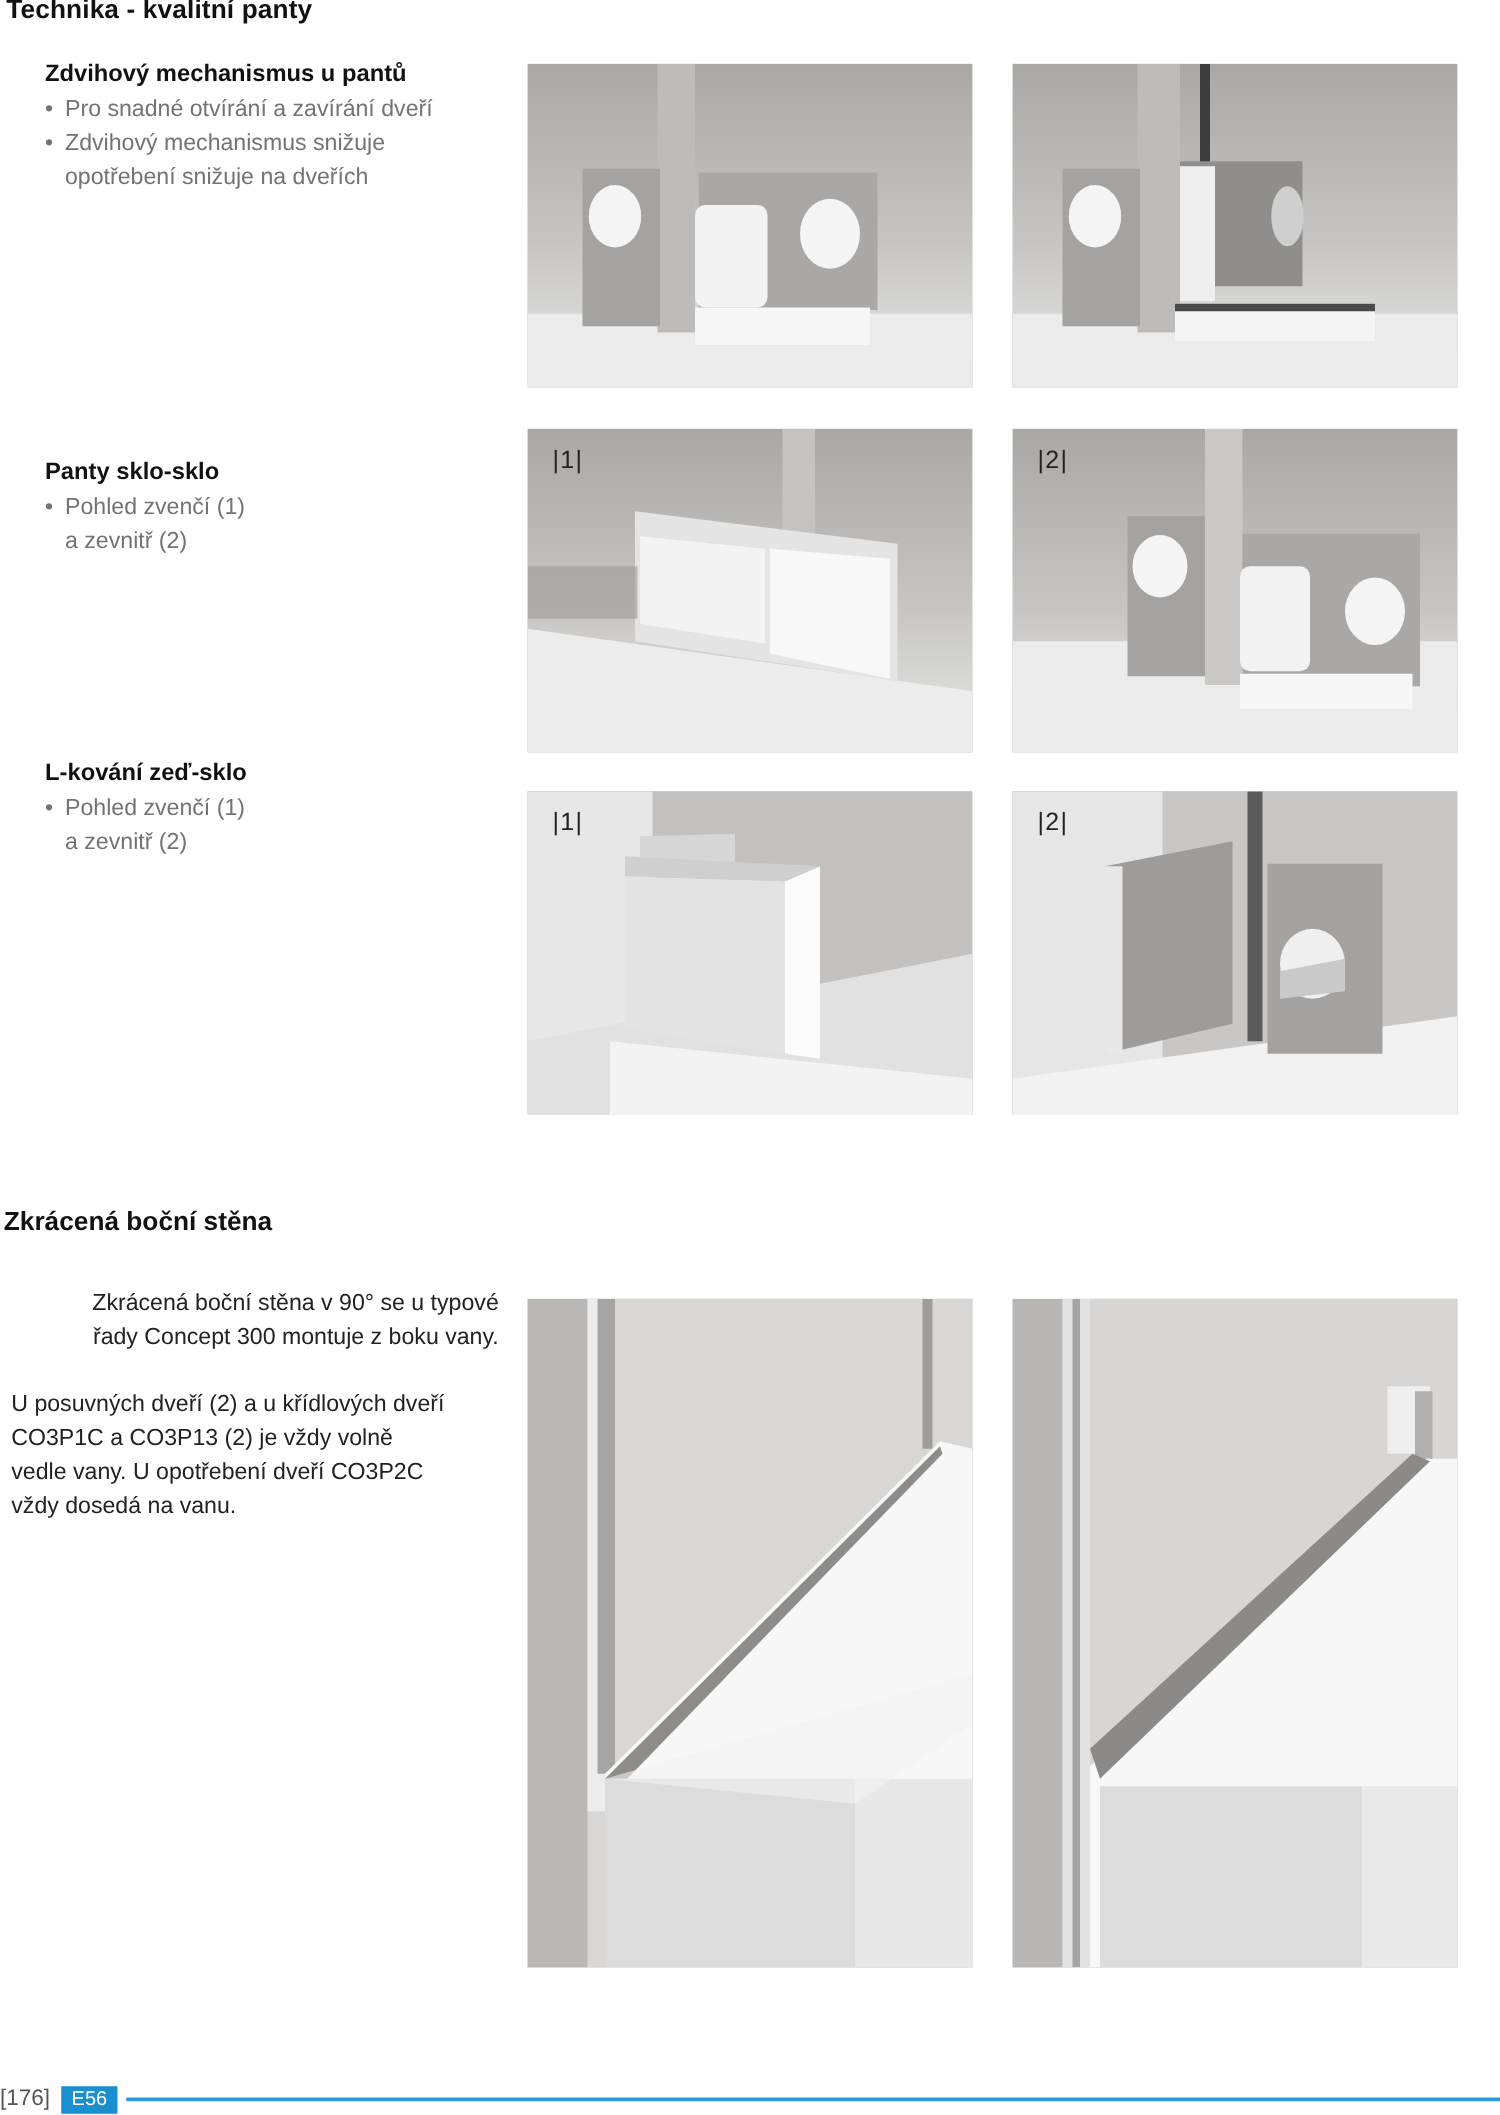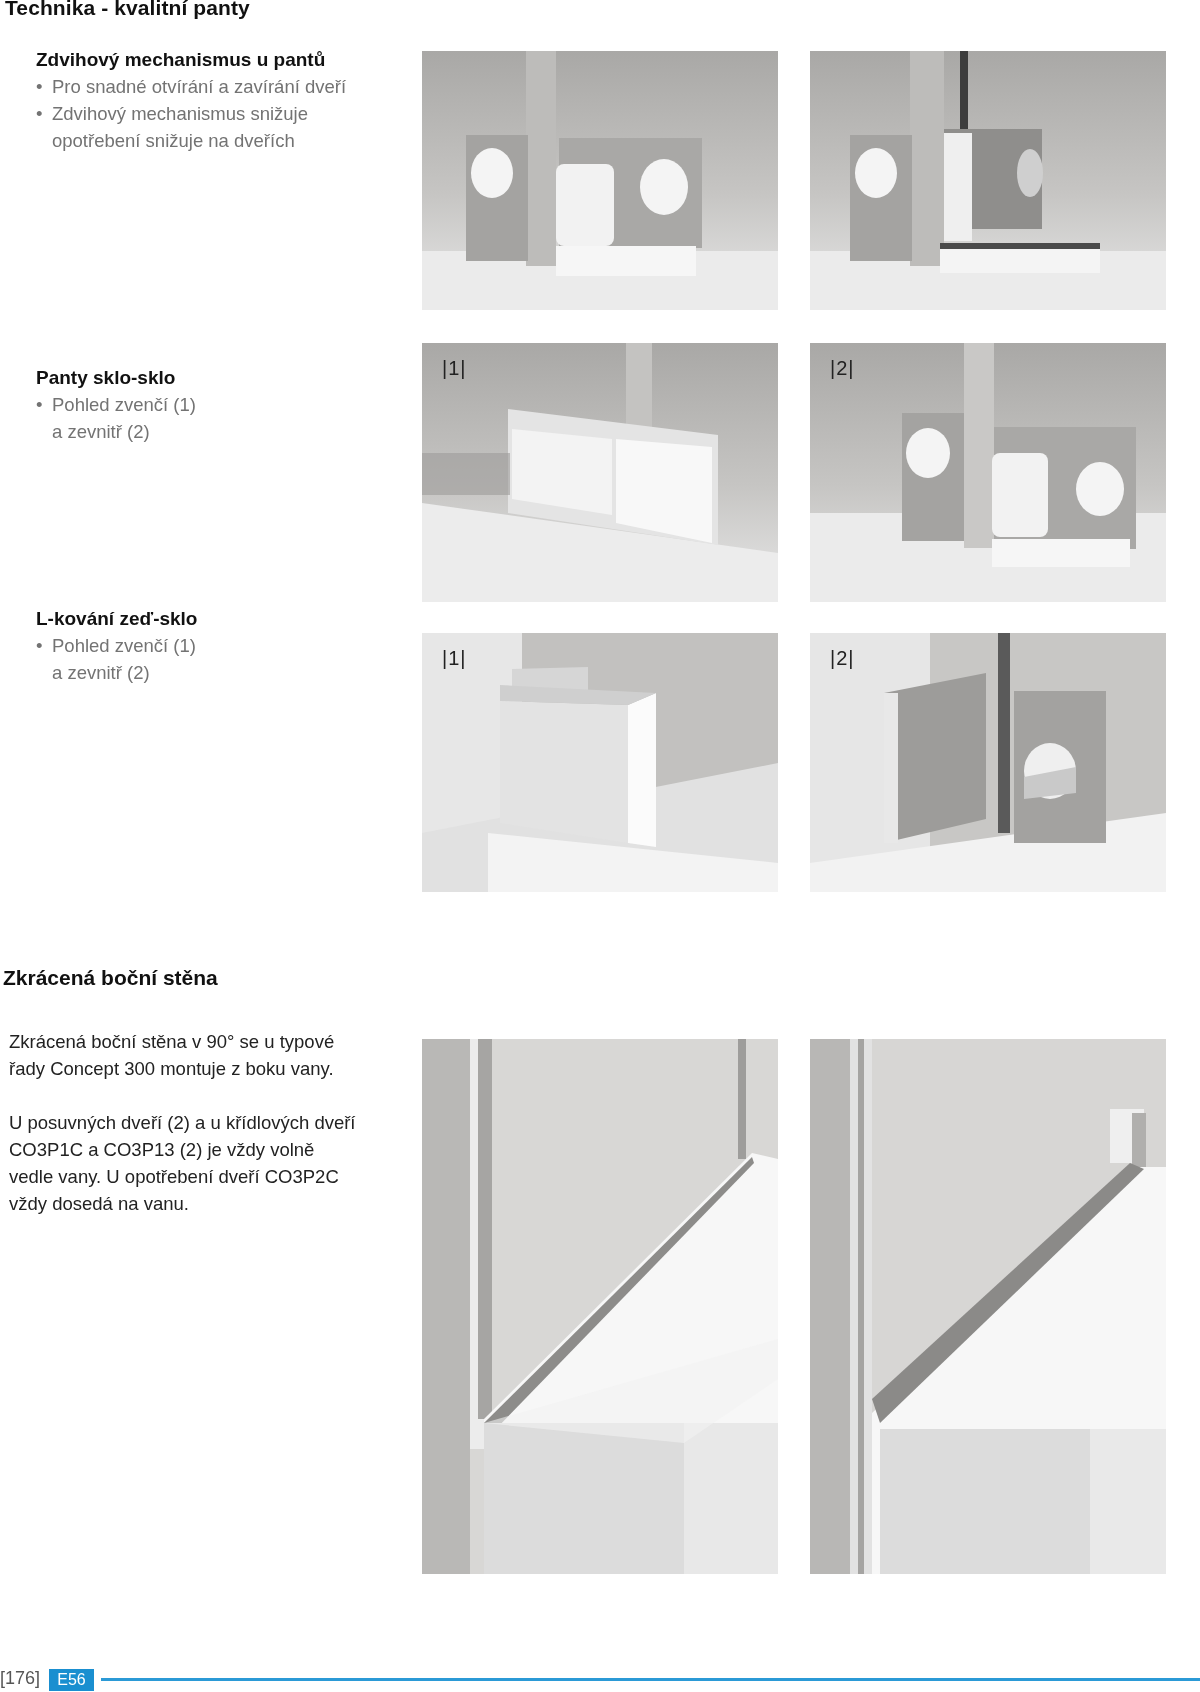--- a/index.html
+++ b/index.html
@@ -150,21 +150,21 @@
     <polygon points="74,60 88,60 88,210 74,210" fill="#e8e8e8"></polygon>
     <rect x="204" y="58" width="92" height="152" fill="#a3a2a0"></rect>
     <ellipse cx="240" cy="138" rx="26" ry="28" fill="#efefef"></ellipse>
     <polygon points="214,144 266,134 266,160 214,166" fill="#c9c9c9"></polygon>
   </svg>
   <span class="photo-label">|2|</span>
 </div>
 
 <h2 class="abs section-title">Zkrácená boční stěna</h2>
 
-<p class="abs para" style="top:1028px;">
+<p class="abs para" style="top:1028px;text-align:right;">
   <span style="display:block">Zkrácená boční stěna v 90° se u typové</span>
   <span style="display:block">řady Concept 300 montuje z boku vany.</span>
 </p>
 <p class="abs para" style="top:1109px;">
   <span style="display:block">U posuvných dveří (2) a u křídlových dveří</span>
   <span style="display:block">CO3P1C a CO3P13 (2) je vždy volně</span>
   <span style="display:block">vedle vany. U opotřebení dveří CO3P2C</span>
   <span style="display:block">vždy dosedá na vanu.</span>
 </p>
 

